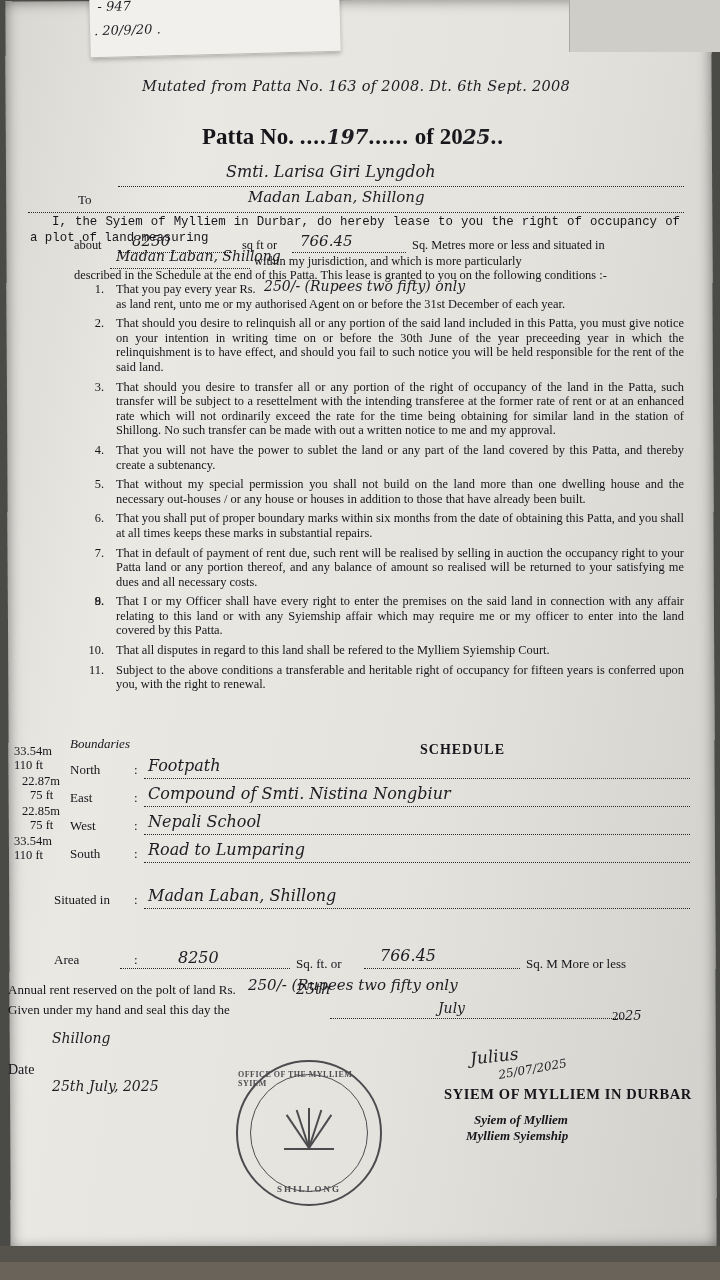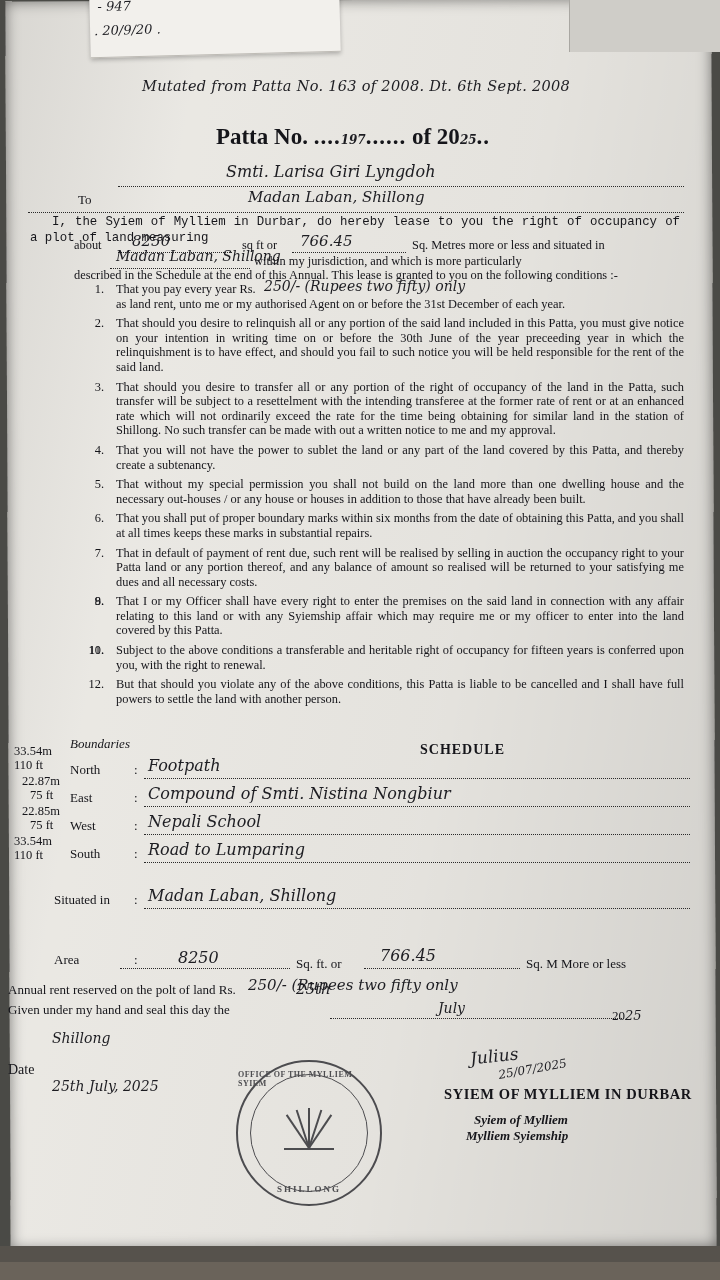--- a/index.html
+++ b/index.html
@@ -108,21 +108,21 @@
 
   .title {
     left: 0; top: 124px;
     width: 706px;
     text-align: center;
     font-size: 23px;
     font-weight: bold;
     font-family: "Liberation Serif", serif;
   }
   .title .dots { letter-spacing: 1px; font-weight: bold; }
-  .title .hw { font-size: 12px; }
+  .title .hw { font-size: 20px; }
 
   .to-label { left: 78px; top: 168px; font-size: 13px; margin-top: 24px; }
   .line-dotted {
     border-bottom: 1.6px dotted #2a2a2a;
     height: 0;
   }
   .addr-line1 { left: 118px; top: 186px; width: 566px; }
   .addr-line2 { left: 28px; top: 212px; width: 656px; }
   .addr-hw1 { left: 226px; top: 162px; font-size: 16px; }
   .addr-hw2 { left: 248px; top: 188px; font-size: 15px; }
@@ -322,21 +322,21 @@
     <div class="abs about-label">about</div>
     <div class="abs line-dotted about-line1"></div>
     <div class="abs hand about-hw1">8250</div>
     <div class="abs sqft-label">sq ft or</div>
     <div class="abs line-dotted about-line2"></div>
     <div class="abs hand about-hw2">766.45</div>
     <div class="abs sqm-label">Sq. Metres more or less and situated in</div>
     <div class="abs line-dotted about-line3"></div>
     <div class="abs hand about-hw3">Madan Laban, Shillong</div>
     <div class="abs within-label">within my jurisdiction, and which is more particularly</div>
-    <div class="abs described-label">described in the Schedule at the end of this Annual. This lease is granted to you on the following conditions :-</div>
+    <div class="abs described-label">described in the Schedule at the end of this Patta. This lease is granted to you on the following conditions :-</div>
 
     <ol class="conditions">
       <li>
         <span class="num">1.</span>
         <span>That you pay every year Rs.</span>
         <span class="hand c1-hw">250/- (Rupees two fifty) only</span>
         <br>
         <span>as land rent, unto me or my authorised Agent on or before the 31st December of each year.</span>
       </li>
       <li>
@@ -365,28 +365,25 @@
       </li>
       <li>
         <span class="num">8.</span>
       </li>
       <li>
         <span class="num">9.</span>
         <span>That I or my Officer shall have every right to enter the premises on the said land in connection with any affair relating to this land or with any Syiemship affair which may require me or my officer to enter into the land covered by this Patta.</span>
       </li>
       <li>
         <span class="num">10.</span>
+        <span>That all disputes in regard to this land shall be refered to the Mylliem Syiemship Court.</span>
       </li>
       <li>
         <span class="num">11.</span>
         <span>Subject to the above conditions a transferable and heritable right of occupancy for fifteen years is conferred upon you, with the right to renewal.</span>
-      </li>
-      <li>
-        <span class="num">12.</span>
-        <span>But that should you violate any of the above conditions, this Patta is liable to be cancelled and I shall have full powers to settle the land with another person.</span>
       </li>
     </ol>
 
     <div class="abs boundaries-label">Boundaries</div>
     <div class="abs sched-head">SCHEDULE</div>
 
     <div class="abs metric m1">33.54m</div>
     <div class="abs metric m1b">110 ft</div>
     <div class="abs metric m2">22.87m</div>
     <div class="abs metric m2b">75 ft</div>

